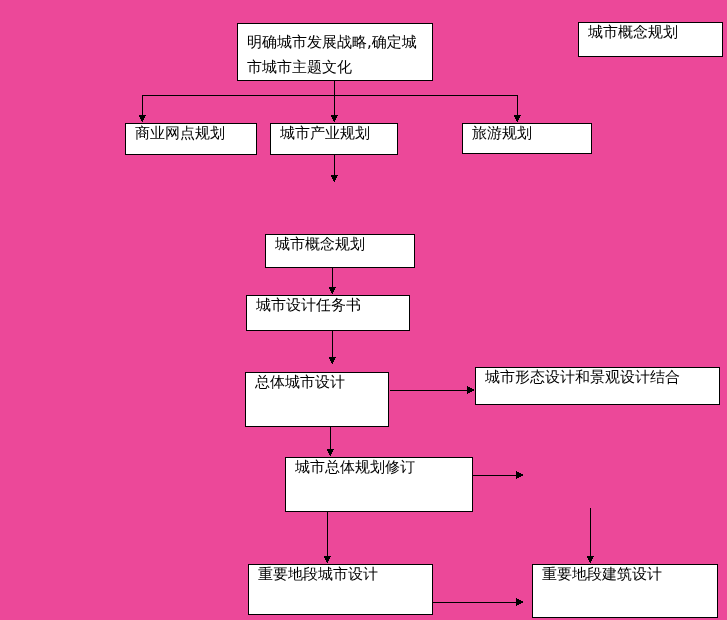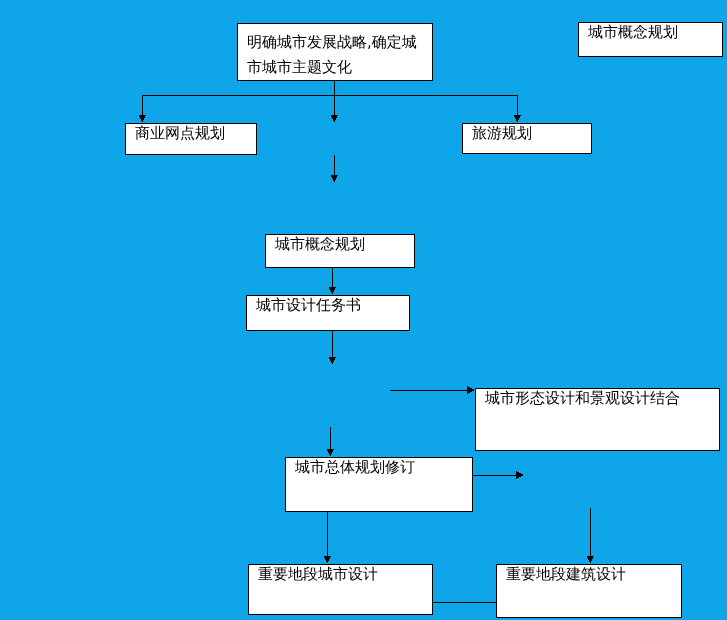--- a/index.html
+++ b/index.html
@@ -1,19 +1,19 @@
 <!DOCTYPE html>
 <html><head>
 <meta charset="utf-8">
 <style>
   html,body { margin:0; padding:0; background:#ffffff; }
   .canvas {
     position:relative;
     width:727px; height:620px;
-    background:#0ea5e9;
+    background:#ec4899;
     font-family:"DejaVu Sans", sans-serif;
     font-size:15px;
     color:#000000;
     overflow:hidden;
   }
   .arrow-layer {
     position:absolute; left:0; top:0;
     width:727px; height:620px;
     pointer-events:none;
   }
@@ -37,25 +37,25 @@
   }
   
   .n-strategy            { left:237px; top:23px;  width:196px; height:58px; }
   .n-concept-top         { left:578px; top:22px;  width:145px; height:35px; }
   .n-commercial          { left:81px;  top:123px; width:132px; height:32px;margin-left:44px; }
   .n-industry            { left:270px; top:123px; width:128px; height:32px; }
   .n-tourism             { left:462px; top:123px; width:130px; height:31px; }
   .n-concept-mid         { left:265px; top:234px; width:150px; height:34px; }
   .n-task-book           { left:246px; top:295px; width:164px; height:36px;font-family:Liberation Mono, monospace; }
   .n-overall-design      { left:245px; top:372px; width:144px; height:55px; }
-  .n-morphology          { left:475px; top:388px; width:245px; height:63px; }
+  .n-morphology          { left:475px; top:367px; width:245px; height:38px; }
   .n-master-revision     { left:245px; top:457px; width:188px; height:55px;margin-left:40px; }
   .n-regulatory          { left:524px; top:454px; width:189px; height:54px; }
   .n-key-urban           { left:248px; top:564px; width:185px; height:51px; }
-  .n-key-architecture    { left:496px; top:564px; width:186px; height:54px; }
+  .n-key-architecture    { left:532px; top:564px; width:186px; height:54px; }
 </style>
 </head>
 <body>
 
 <div class="canvas">
 
   <svg class="arrow-layer" width="727" height="620" viewBox="0 0 727 620" xmlns="http://www.w3.org/2000/svg" shape-rendering="crispEdges">
     <defs>
       <marker id="ah" viewBox="0 0 8 8" refX="7.5" refY="4" markerWidth="8" markerHeight="8" orient="auto">
         <path d="M0,0 L8,4 L0,8 Z" fill="#000000"></path>
@@ -84,33 +84,39 @@
   </div>
 
   <div class="node n-concept-top">
     <span>城市概念规划</span>
   </div>
 
   <div class="node n-commercial">
     <span>商业网点规划</span>
   </div>
 
+  <div class="node n-industry">
+    <span>城市产业规划</span>
+  </div>
 
   <div class="node n-tourism">
     <span>旅游规划</span>
   </div>
 
   <div class="node n-concept-mid">
     <span>城市概念规划</span>
   </div>
 
   <div class="node n-task-book">
     <span>城市设计任务书</span>
   </div>
 
+  <div class="node n-overall-design">
+    <span>总体城市设计</span>
+  </div>
 
   <div class="node n-morphology">
     <span>城市形态设计和景观设计结合</span>
   </div>
 
   <div class="node n-master-revision">
     <span>城市总体规划修订</span>
   </div>
 
 

